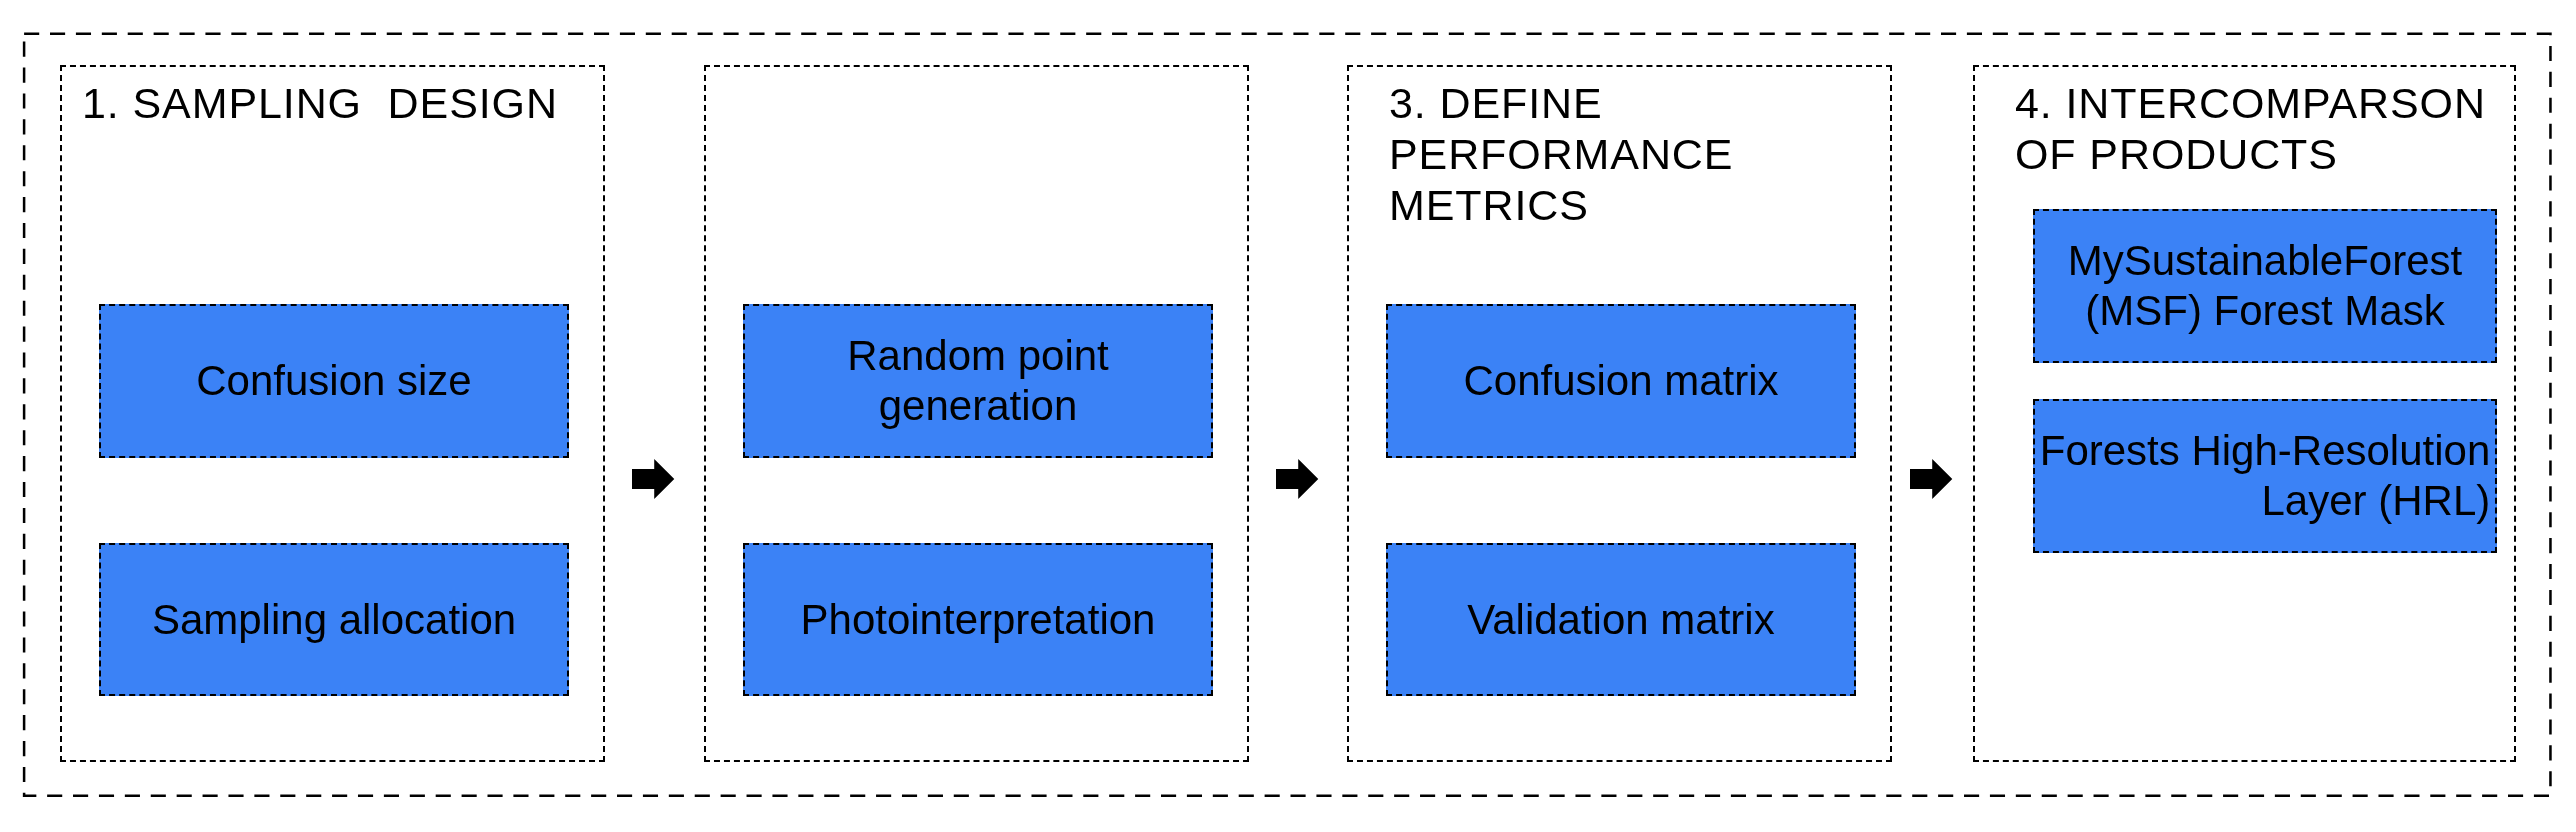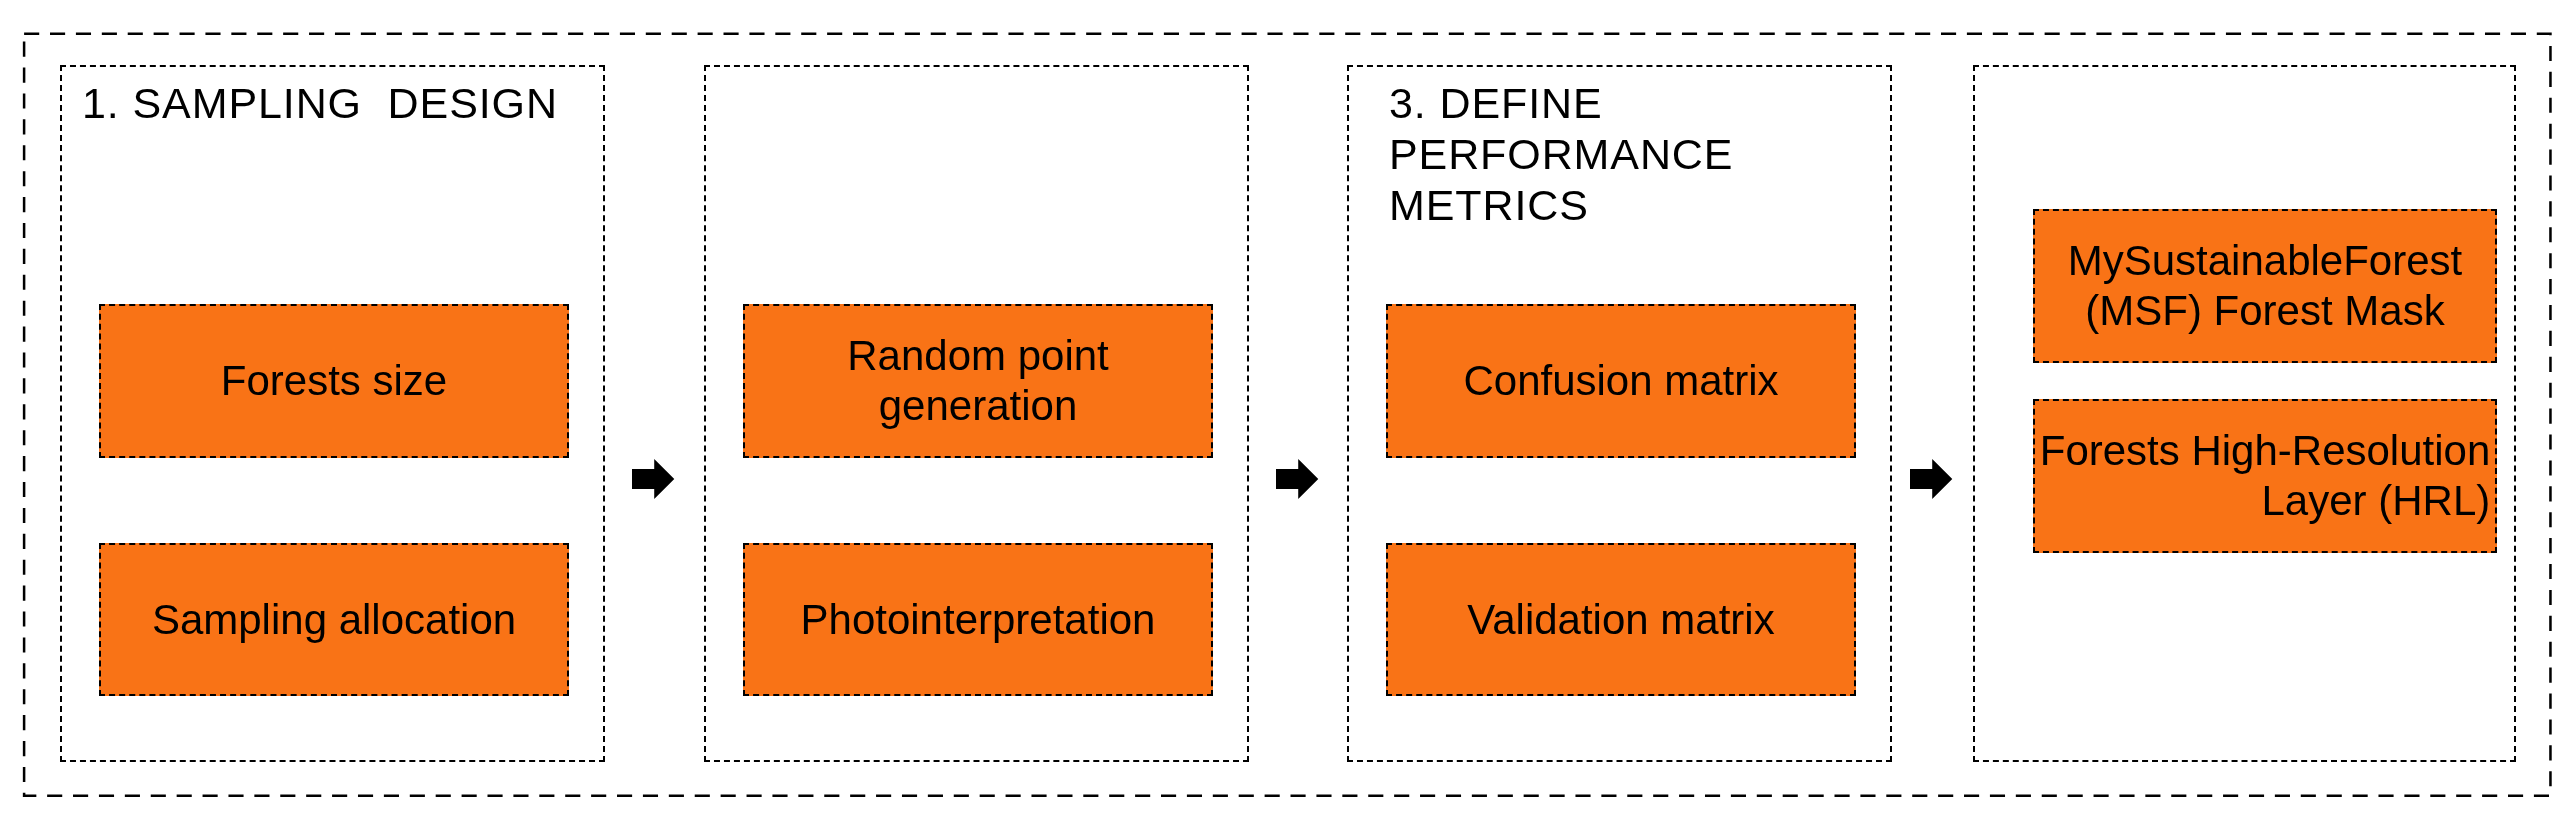--- a/index.html
+++ b/index.html
@@ -45,21 +45,21 @@
   }
   .step-1 .step-title { left: 20px; }
   .item {
     position: absolute;
     border: 2.2px dashed #000000;
     box-sizing: border-box;
     display: flex;
     align-items: center;
     justify-content: center;
     text-align: center;
-    background: #f97316;
+    background: #3b82f6;
   }
   .item .item-label {
     font-size: 42px;
     line-height: 50px;
     white-space: pre;
   }
   .step .item { left: 37px; width: 470px; }
   .step .item-0 { top: 237px; height: 154px; }
   .step .item-1 { top: 476px; height: 153px; text-align: right; }
   .step-4 .item { left: 58px; width: 464px; }
@@ -82,21 +82,21 @@
 
 <div class="canvas">
 
   <svg class="outer-border-svg" width="2576" height="833" viewBox="0 0 3580 1157">
     <rect x="33.5" y="46.5" width="3511" height="1059" fill="none" stroke="#000000" stroke-width="3.5" stroke-dasharray="21 15"></rect>
   </svg>
 
   <section class="step step-1">
     <h2 class="step-title">1. SAMPLING  DESIGN</h2>
     <div class="item item-0">
-      <span class="item-label">Forests size</span>
+      <span class="item-label">Confusion size</span>
     </div>
     <div class="item item-1">
       <span class="item-label">Sampling allocation</span>
     </div>
   </section>
 
   <section class="step step-2">
     <div class="item item-0">
       <span class="item-label">Random point
 generation</span>
@@ -112,20 +112,22 @@
 METRICS</h2>
     <div class="item item-0">
       <span class="item-label">Confusion matrix</span>
     </div>
     <div class="item item-1">
       <span class="item-label">Validation matrix</span>
     </div>
   </section>
 
   <section class="step step-4">
+    <h2 class="step-title">4. INTERCOMPARSON
+OF PRODUCTS</h2>
     <div class="item item-0">
       <span class="item-label">MySustainableForest
 (MSF) Forest Mask</span>
     </div>
     <div class="item item-1">
       <span class="item-label">Forests High-Resolution
 Layer (HRL)</span>
     </div>
   </section>
 

